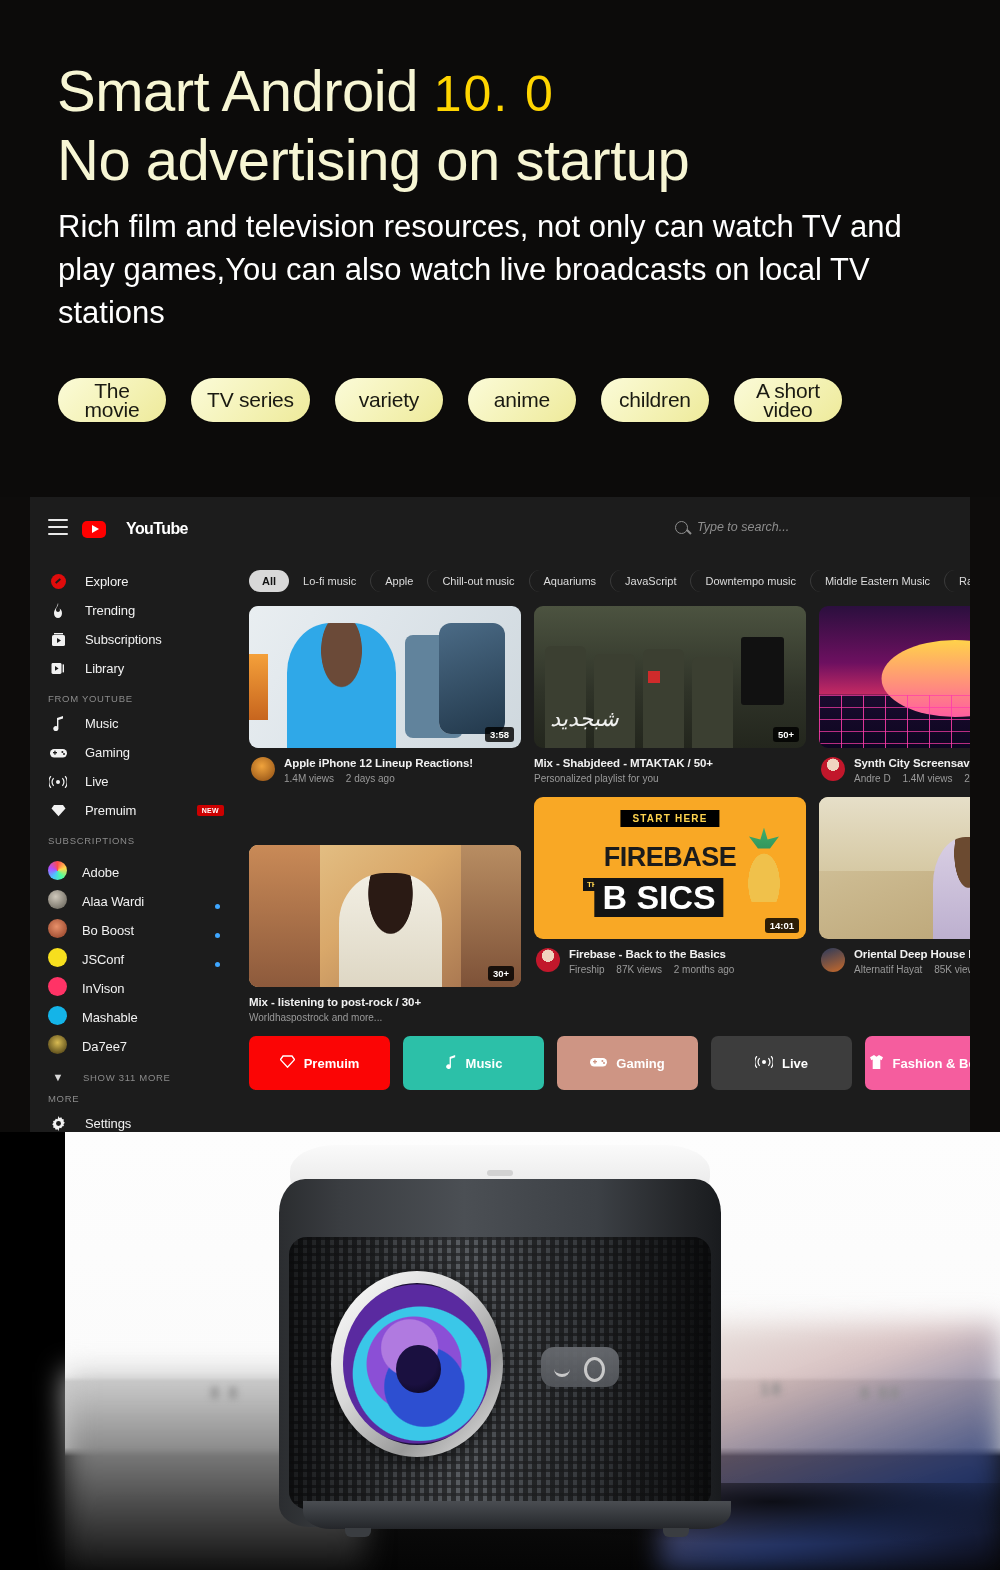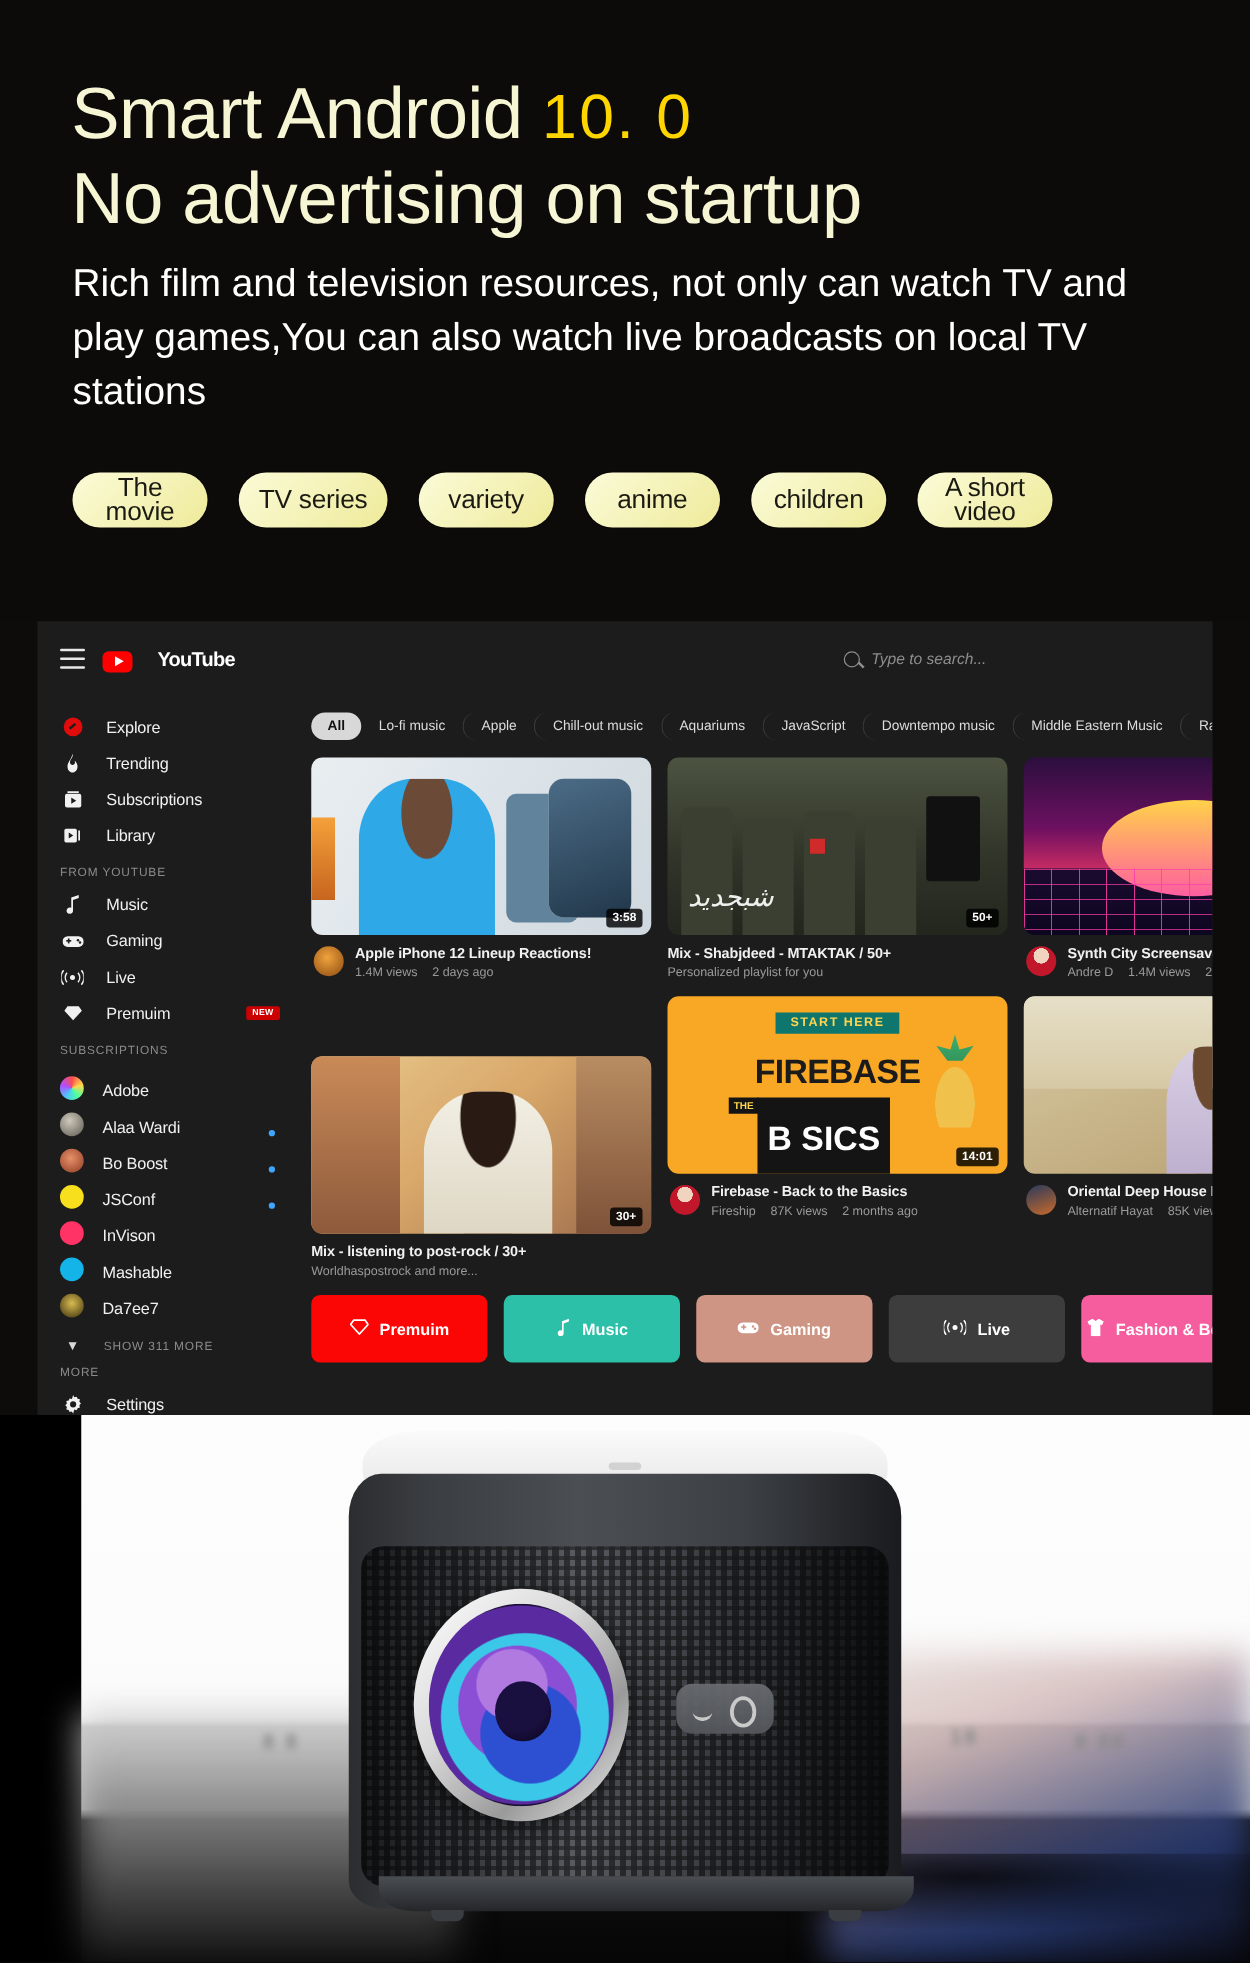--- a/index.html
+++ b/index.html
@@ -125,25 +125,25 @@
   .t-rock { background: linear-gradient(140deg,#e8c98f 0%,#d9a86a 45%,#9c6a4a 100%); margin-top: 48px; }
   .t-rock .pan { position:absolute; left:0; top:0; width:26%; height:100%; background: linear-gradient(#c98a57,#8d5a3c); }
   .t-rock .fig { position:absolute; left:33%; bottom:0; width:38%; height:80%;
      background: radial-gradient(ellipse at 50% 18%, #2a1a14 0 30%, transparent 31%), linear-gradient(#f2efe4,#ded7c4);
      border-radius: 44% 44% 0 0; }
   .t-rock .rt { position:absolute; right:0; top:0; width:22%; height:100%; background: linear-gradient(#b88d62,#7e5238);}
 
   .t-fire { background: #f9a825; }
   .t-fire .start {
      position:absolute; left:50%; transform:translateX(-50%); top:9%;
-     background:#0f766e; color:#ffd54f; font-size:10px; font-weight:700; letter-spacing:1.2px; padding:3px 12px; }
+     background:#000000; color:#ffd54f; font-size:10px; font-weight:700; letter-spacing:1.2px; padding:3px 12px; }
   .t-fire .fb { position:absolute; left:50%; transform:translateX(-50%); top:32%;
      color:#1b1b1b; font-size:27px; font-weight:800; letter-spacing:-.5px; }
   .t-fire .bs { position:absolute; left:46%; transform:translateX(-50%); top:57%;
-     color:#fff; font-size:27px; font-weight:800; background:#141414; padding:18px 8px; }
+     color:#fff; font-size:34px; font-weight:800; background:#141414; padding:0 8px; }
   .t-fire .the { position:absolute; left:18%; top:57%; background:#141414; color:#ffd54f; font-size:8px; padding:2px 4px; font-weight:700;}
   .t-fire .pine { position:absolute; right:7%; top:30%; width:46px; height:62px;
      background: radial-gradient(ellipse at 50% 70%, #f0c14b 0 48%, transparent 49%); }
   .t-fire .pine::before { content:""; position:absolute; left:8px; top:-12px; width:30px; height:30px;
      background: linear-gradient(#3fae6a,#2e8b57); clip-path: polygon(50% 0,62% 40%,100% 30%,70% 70%,30% 70%,0 30%,38% 40%); }
 
   .t-ori { background: linear-gradient(160deg,#d8cba8 0%,#cbb98f 40%,#b79f6f 100%); }
   .t-ori .sky { position:absolute; left:0; top:0; width:100%; height:52%; background: linear-gradient(#e6dfc8,#d6c9a4); }
   .t-ori .girl { position:absolute; left:42%; bottom:0; width:26%; height:72%;
      background: radial-gradient(ellipse at 50% 16%, #6b4a30 0 28%, transparent 29%), linear-gradient(#d9cfe4,#bdb0cf);

